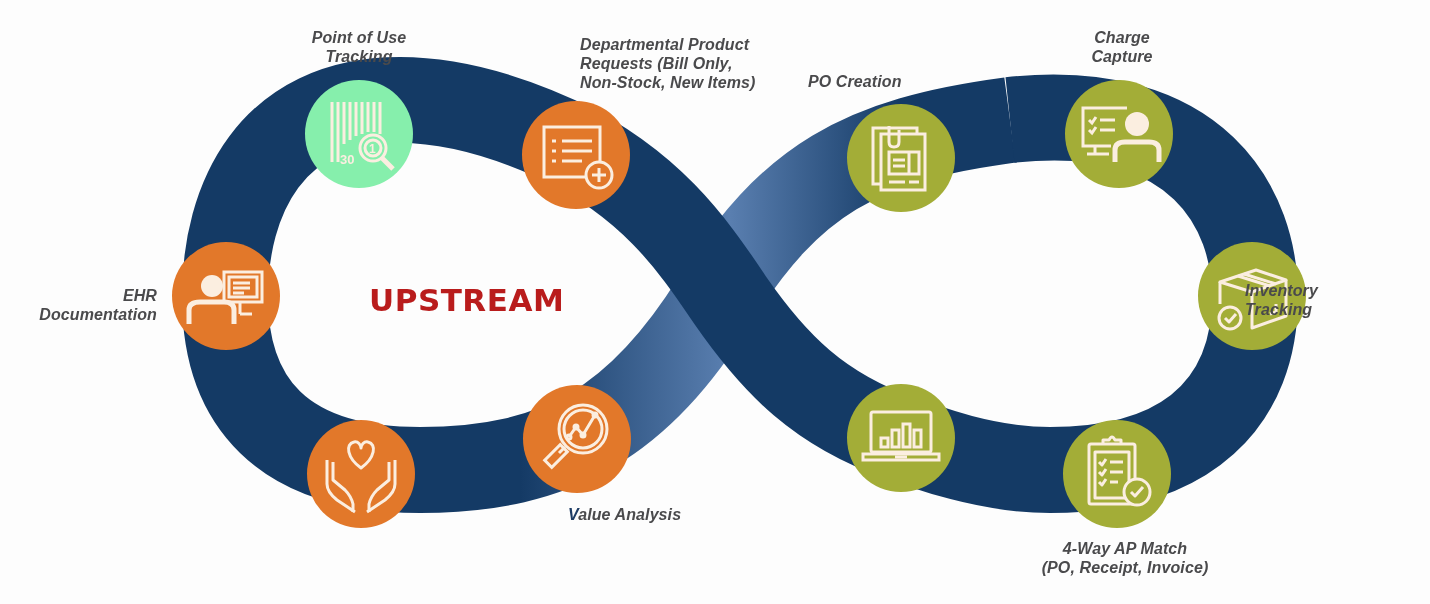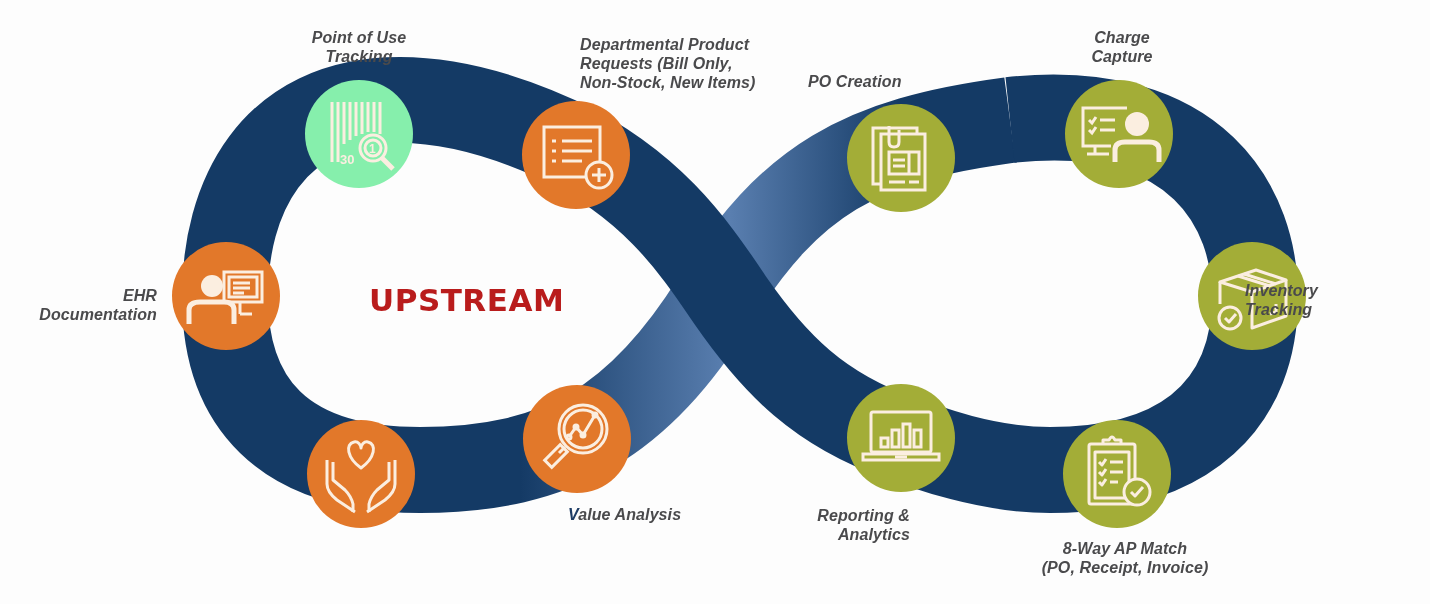--- a/index.html
+++ b/index.html
@@ -190,36 +190,34 @@
         <rect x="24" y="28" width="60" height="40" rx="2"></rect>
         <path d="M 16 70 L 92 70 L 92 76 L 16 76 Z"></path>
         <line x1="48" y1="73" x2="60" y2="73"></line>
         <rect x="34" y="54" width="7" height="9"></rect>
         <rect x="45" y="46" width="7" height="17"></rect>
         <rect x="56" y="40" width="7" height="23"></rect>
         <rect x="67" y="46" width="7" height="17"></rect>
       </g>
     </svg>
   </div>
-  <div class="label right" style="left:780px;top:506px;width:130px;">Reporting &amp;
-Analytics</div>
 
   <div class="node" style="left:1063px;top:420px;background:#a3ad37;">
     <svg viewBox="0 0 108 108">
       <g stroke="#fbeee0" stroke-width="3" fill="none" stroke-linejoin="round">
         <rect x="26" y="24" width="46" height="60" rx="2"></rect>
         <rect x="32" y="32" width="34" height="46"></rect>
         <path d="M 40 24 L 40 20 L 46 20 Q 49 14 52 20 L 58 20 L 58 24"></path>
         <polyline points="36,42 39,45 43,39"></polyline>
           <line x1="47" y1="42" x2="60" y2="42"></line>
         <polyline points="36,52 39,55 43,49"></polyline>
           <line x1="47" y1="52" x2="60" y2="52"></line>
         <polyline points="36,62 39,65 43,59"></polyline>
           <line x1="47" y1="62" x2="55" y2="62"></line>
         <circle cx="74" cy="72" r="13" fill="#a3ad37"></circle>
         <polyline points="68,72 72,76 80,67"></polyline>
       </g>
     </svg>
   </div>
-  <div class="label center" style="left:1020px;top:539px;width:210px;">8-Way AP Match
+  <div class="label center" style="left:1020px;top:539px;width:210px;">4-Way AP Match
 (PO, Receipt, Invoice)</div>
 
 </div>
 
 </body></html>

